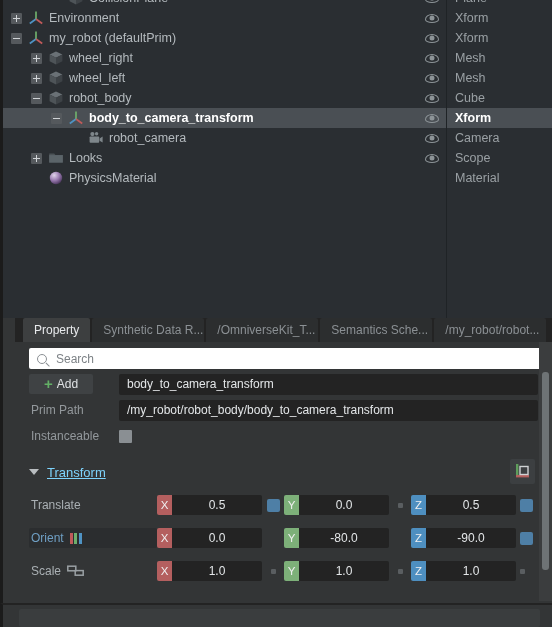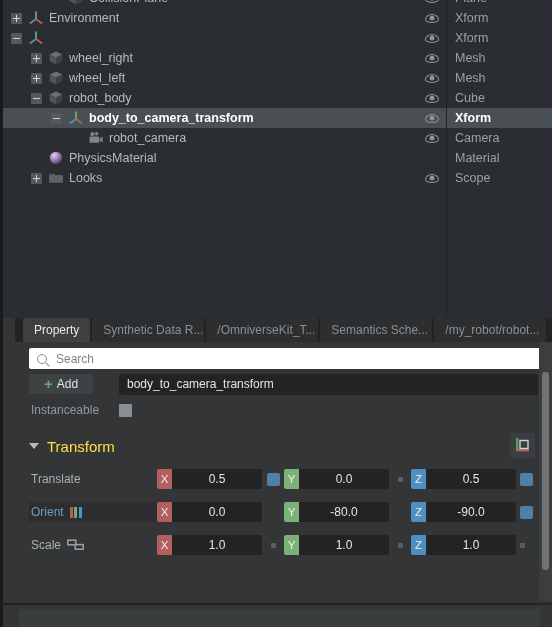--- a/index.html
+++ b/index.html
@@ -190,21 +190,21 @@
     padding: 0 14px 0 14px;
     height: 22px;
   }
   .caret {
     width: 0; height: 0; flex: 0 0 auto;
     border-left: 5px solid transparent;
     border-right: 5px solid transparent;
     border-top: 6px solid #b9bdc0;
     margin-right: 8px;
   }
-  #transform-title { font-size: 15px; color: #fde047; }
+  #transform-title { font-size: 13px; color: #7dd3fc; text-decoration: underline; }
   #gizmo-btn {
     position: absolute; right: 17px; top: -2px;
     width: 25px; height: 25px;
     background: #3c3f41; border-radius: 2px;
     display: flex; align-items: center; justify-content: center;
   }
 
   .xform-row {
     display: flex; align-items: center;
     height: 22px;
@@ -328,20 +328,21 @@
         </div>
       </div>
       <div class="tree-row">
         <div class="row-name-cell" style="padding-left: 8px;">
           <span class="expander minus"></span>
           <span class="ticon"><svg width="16" height="16" viewBox="0 0 16 16">
               <line x1="8" y1="9" x2="8" y2="1.5" stroke="#6fae6c" stroke-width="1.7"></line>
               <line x1="8" y1="9" x2="1.8" y2="13.5" stroke="#4f93c4" stroke-width="1.7"></line>
               <line x1="8" y1="9" x2="14.2" y2="13.5" stroke="#c05a5a" stroke-width="1.7"></line>
             </svg></span>
+          <span class="row-name">my_robot (defaultPrim)</span>
         </div>
         <div class="eye-cell">
           <span class="eye"></span>
         </div>
         <div class="row-type-cell">
           <span class="row-type">Xform</span>
         </div>
       </div>
       <div class="tree-row">
         <div class="row-name-cell" style="padding-left: 28px;">
@@ -420,20 +421,36 @@
               <rect x="1.6" y="6.4" width="9.6" height="6.4" rx="0.8" fill="#7e868b"></rect>
               <path d="M11.6 8.4 L14.6 6.6 L14.6 12.6 L11.6 10.8 Z" fill="#7e868b"></path>
             </svg></span>
           <span class="row-name">robot_camera</span>
         </div>
         <div class="eye-cell">
           <span class="eye"></span>
         </div>
         <div class="row-type-cell">
           <span class="row-type">Camera</span>
+        </div>
+      </div>
+      <div class="tree-row">
+        <div class="row-name-cell" style="padding-left: 28px;">
+          <span class="expander plus"></span>
+          <span class="ticon"><svg width="16" height="16" viewBox="0 0 16 16">
+              <path d="M1.2 3.6 L6.2 3.6 L7.4 5.1 L14.8 5.1 L14.8 12.6 L1.2 12.6 Z" fill="#4b5256"></path>
+              <path d="M1.2 5.1 L14.8 5.1 L14.8 12.6 L1.2 12.6 Z" fill="#5b6469"></path>
+            </svg></span>
+          <span class="row-name">Looks</span>
+        </div>
+        <div class="eye-cell">
+          <span class="eye"></span>
+        </div>
+        <div class="row-type-cell">
+          <span class="row-type">Scope</span>
         </div>
       </div>
       <div class="tree-row">
         <div class="row-name-cell" style="padding-left: 28px;">
           <span class="expander none"></span>
           <span class="ticon"><svg width="16" height="16" viewBox="0 0 16 16">
               <defs>
                 <radialGradient id="sg" cx="35%" cy="28%" r="75%">
                   <stop offset="0%" stop-color="#e0d4ea"></stop>
                   <stop offset="55%" stop-color="#9a7bb0"></stop>
@@ -442,36 +459,20 @@
               </defs>
               <circle cx="8" cy="8" r="6.2" fill="url(#sg)"></circle>
             </svg></span>
           <span class="row-name">PhysicsMaterial</span>
         </div>
         <div class="eye-cell"></div>
         <div class="row-type-cell">
           <span class="row-type">Material</span>
         </div>
       </div>
-      <div class="tree-row">
-        <div class="row-name-cell" style="padding-left: 28px;">
-          <span class="expander plus"></span>
-          <span class="ticon"><svg width="16" height="16" viewBox="0 0 16 16">
-              <path d="M1.2 3.6 L6.2 3.6 L7.4 5.1 L14.8 5.1 L14.8 12.6 L1.2 12.6 Z" fill="#4b5256"></path>
-              <path d="M1.2 5.1 L14.8 5.1 L14.8 12.6 L1.2 12.6 Z" fill="#5b6469"></path>
-            </svg></span>
-          <span class="row-name">Looks</span>
-        </div>
-        <div class="eye-cell">
-          <span class="eye"></span>
-        </div>
-        <div class="row-type-cell">
-          <span class="row-type">Scope</span>
-        </div>
-      </div>
     </div>
 </div>
 
 <div id="prop-panel">
 
   <div id="tab-bar">
       <div class="tab active">Property</div>
       <div class="tab">Synthetic Data R...</div>
       <div class="tab">/OmniverseKit_T...</div>
       <div class="tab">Semantics Sche...</div>
@@ -490,20 +491,24 @@
   </div>
 
   <div class="field-row">
     <div class="add-btn">
       <span class="plus-glyph">+</span>
       <span>Add</span>
     </div>
     <div class="text-field">body_to_camera_transform</div>
   </div>
 
+  <div class="field-row">
+    <div class="field-label">Prim Path</div>
+    <div class="text-field">/my_robot/robot_body/body_to_camera_transform</div>
+  </div>
 
   <div class="field-row">
     <div class="field-label">Instanceable</div>
     <div class="checkbox"></div>
   </div>
 
   <div id="transform-sec">
     <div id="transform-head">
       <span class="caret"></span>
       <span id="transform-title">Transform</span>

